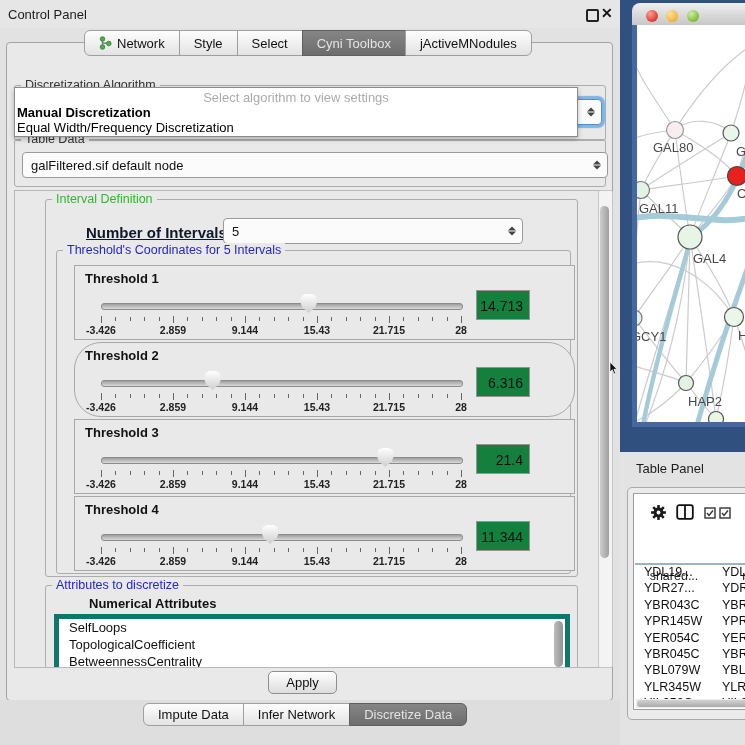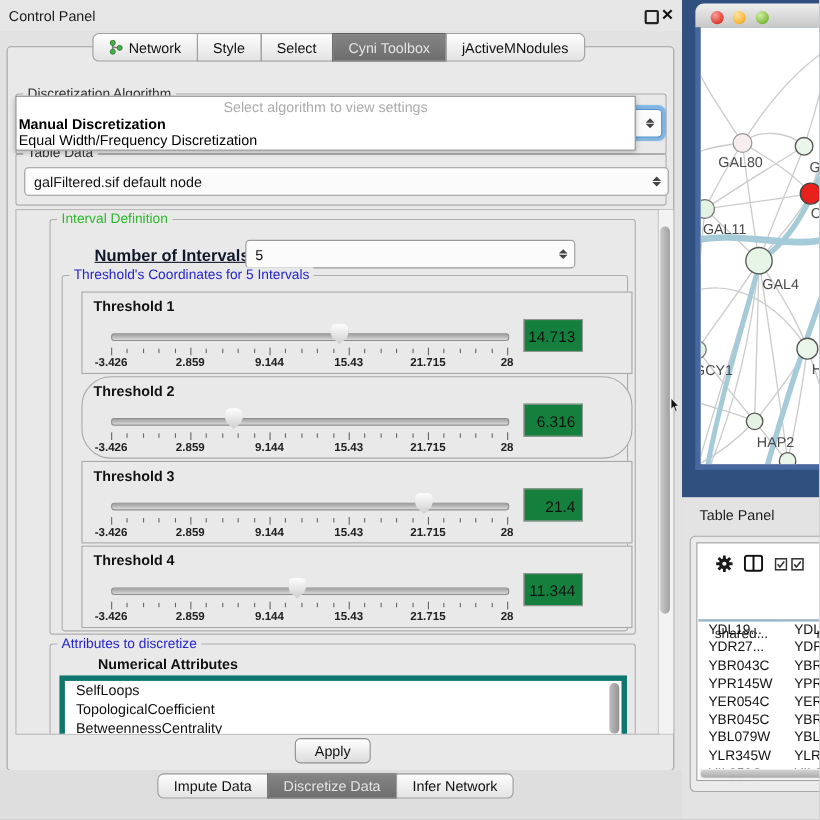--- a/index.html
+++ b/index.html
@@ -389,25 +389,25 @@
 
     <div class="applybtn">
       <span>Apply</span>
     </div>
 
     <div class="bottom-strip"></div>
     <div class="tabbar bottomtabs">
       <div class="tab">
         <span>Impute Data</span>
         </div>
+      <div class="tab">
+        <span>Infer Network</span>
+        </div>
       <div class="tab sel">
         <span>Discretize Data</span>
-        </div>
-      <div class="tab">
-        <span>Infer Network</span>
         </div>
     </div>
   </div>
 
   <svg class="cursor" width="9" height="13" viewBox="0 0 9 13">
     <path d="M1,0 L1,10 L3.4,7.8 L5,12 L6.6,11.3 L5,7.3 L8,7.2 Z" fill="#111" stroke="#fff" stroke-width="0.7"></path>
   </svg>
 
   <div class="rp">
     <div class="desktop">

